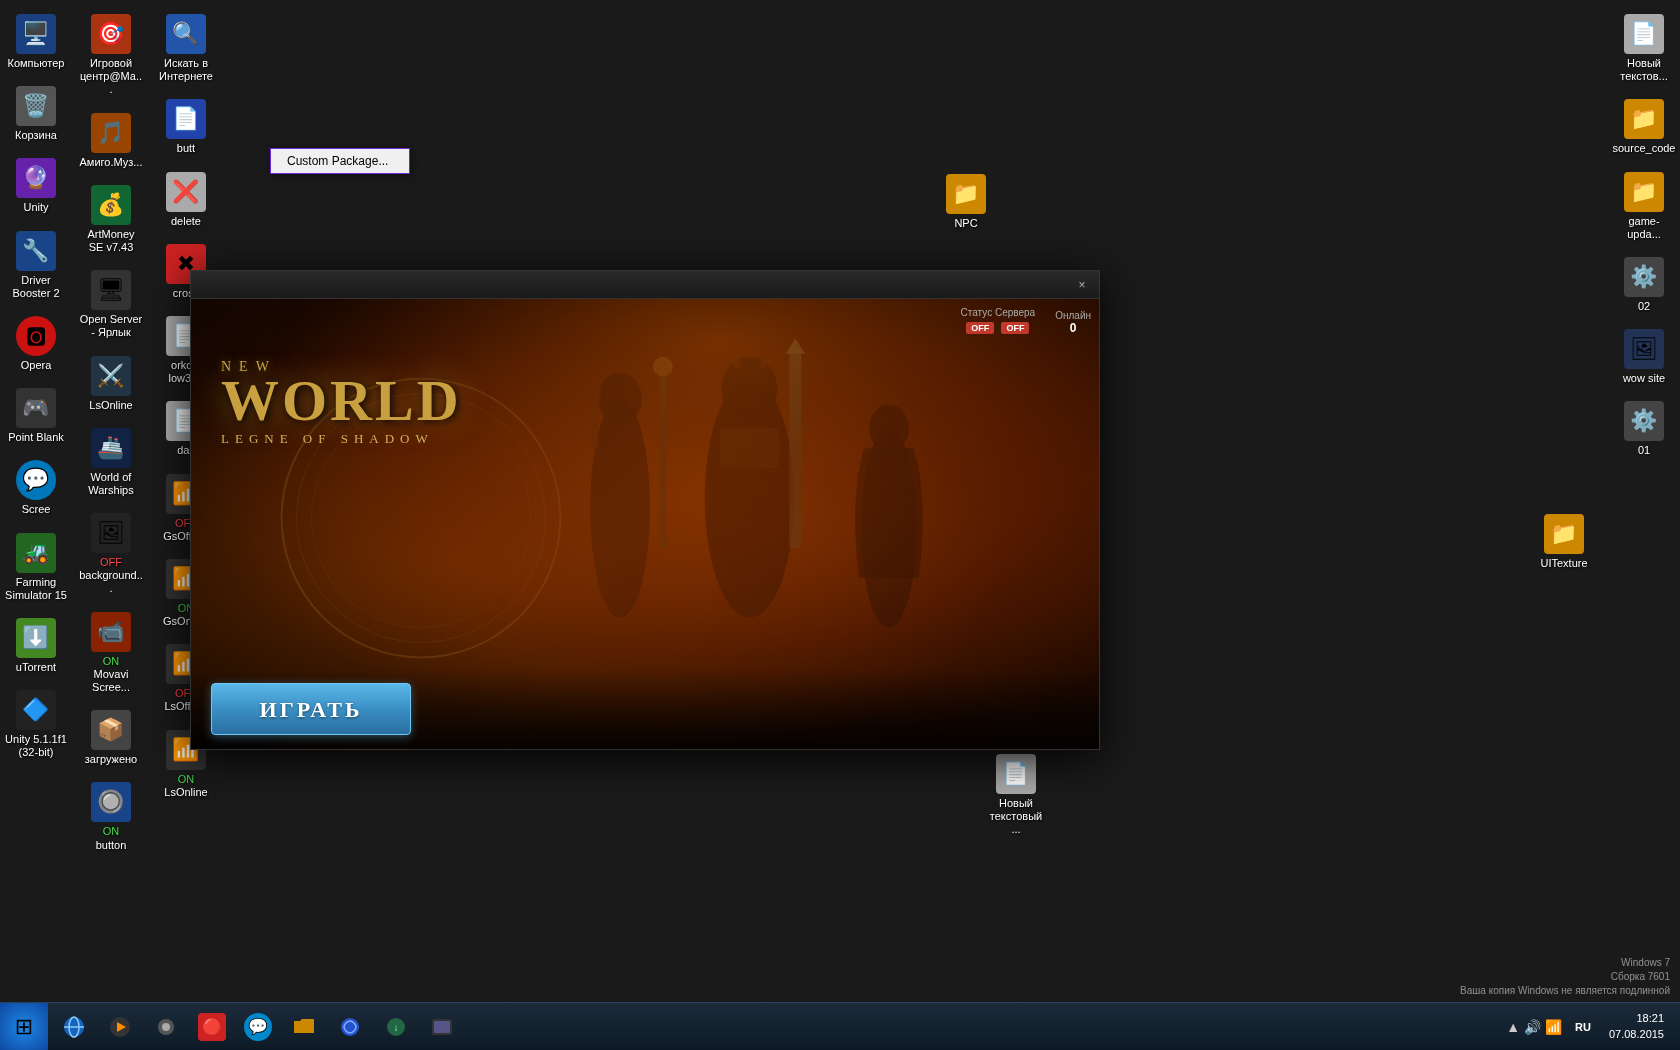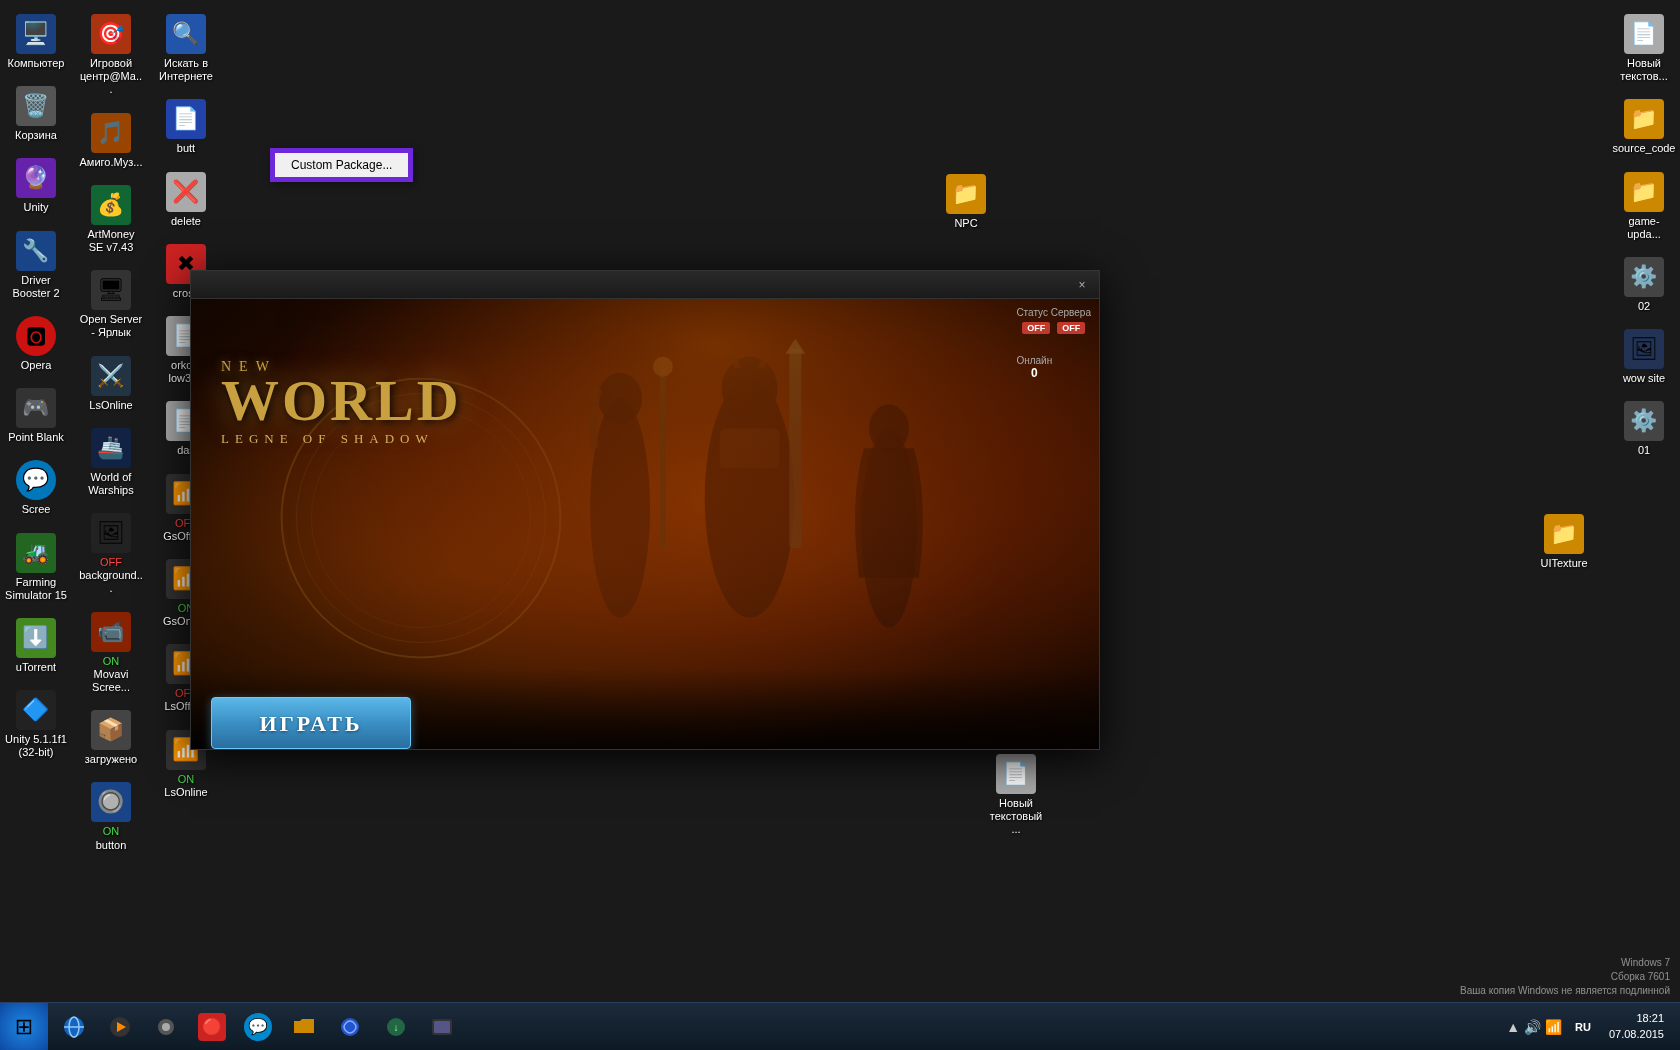--- a/index.html
+++ b/index.html
@@ -211,24 +211,23 @@
       left: 30px;
       z-index: 10;
     }
 
     
     .server-info {
       position: absolute;
       top: 8px;
       right: 8px;
       display: flex;
-      align-items: flex-start;
+      align-items: flex-end;
       gap: 20px;
       z-index: 20;
-      flex-direction: column;
     }
 
     .server-col {
       text-align: center;
       color: #ccc;
       font-size: 11px;
     }
 
     .server-col .label {
       color: #aaa;
@@ -254,21 +253,21 @@
 
     
     .launcher-bottom {
       position: absolute;
       bottom: 0;
       left: 0;
       right: 0;
       height: 80px;
       background: linear-gradient(180deg, transparent, rgba(0,0,0,0.8));
       display: flex;
-      align-items: flex-end;
+      align-items: center;
       padding: 0 20px;
       gap: 20px;
       z-index: 20;
     }
 
     .play-button {
       width: 200px;
       height: 52px;
       background: linear-gradient(180deg, #5bb8e8 0%, #3a8fc4 50%, #2a6ea0 100%);
       border: 1px solid #6cc8f8;
@@ -312,21 +311,21 @@
       background: linear-gradient(180deg, #5cb85c, #3a963a);
       border-radius: 2px;
     }
 
     
     #context-menu {
       position: absolute;
       top: 148px;
       left: 270px;
       background: #f0f0f0;
-      border: 5px solid #6d28d9;
+      border: 1px solid #6d28d9;
       box-shadow: 2px 2px 8px rgba(0,0,0,0.4);
       z-index: 200;
       min-width: 140px;
     }
 
     .context-item {
       padding: 5px 16px;
       font-size: 12px;
       color: #000;
       cursor: pointer;

